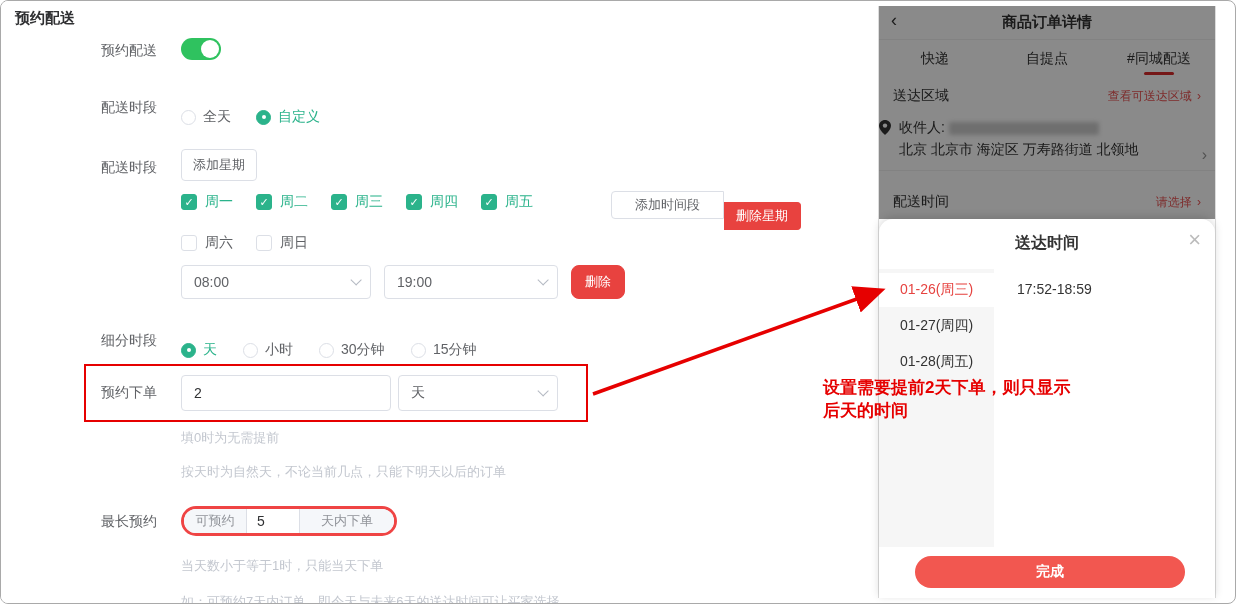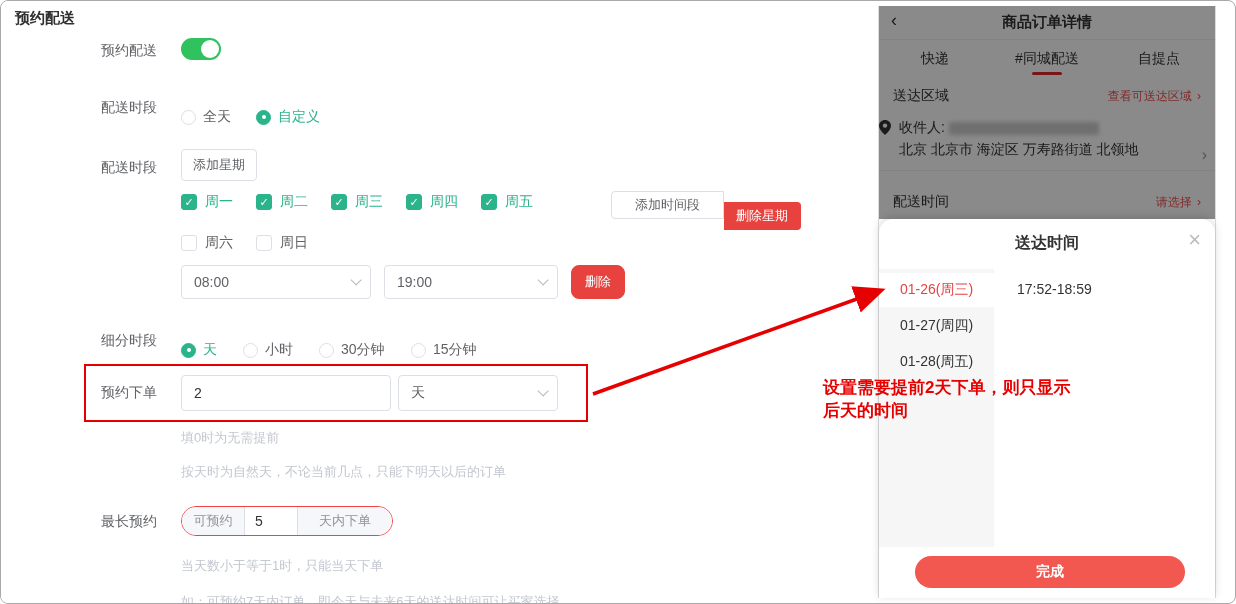--- a/index.html
+++ b/index.html
@@ -42,21 +42,21 @@
              border:1px solid #e8423f; color:#fff; font-size:13px; border-radius:8px; cursor:pointer; }
   .group-left { border-radius:4px 0 0 4px; }
   .group-right { border-radius:0 4px 4px 0; border-left:none; }
   .selectbox { display:flex; align-items:center; justify-content:space-between; padding:0 12px;
                border:1px solid #dcdfe6; border-radius:4px; background:#fff; font-size:14px; color:#606266; cursor:pointer; }
   .caret { width:8px; height:8px; border-right:1.5px solid #b4b9c2; border-bottom:1.5px solid #b4b9c2;
            transform:rotate(45deg) translateY(-3px); }
   .tinput { border:1px solid #dcdfe6; border-radius:4px; padding:0 12px; font-size:14px; color:#303133;
             font-family:inherit; outline:none; }
 
-  .compose { display:flex; height:30px; border:1px solid #ef4444; border-radius:15px; overflow:hidden; }
+  .compose { display:flex; height:30px; border:3px solid #ef4444; border-radius:15px; overflow:hidden; }
   .compose .seg { display:flex; align-items:center; justify-content:center; font-size:13px; }
   .compose .grey { background:#f5f7fa; color:#909399; }
   .compose input { border:none; outline:none; width:54px; text-align:left; padding:0 10px; font-size:14px;
                    color:#303133; font-family:inherit; border-left:1px solid #dcdfe6; border-right:1px solid #dcdfe6; }
 
   
   .phone { position:absolute; left:877px; top:5px; width:338px; height:592px; background:#fff;
            border-left:1px solid #dcdcdc; border-right:1px solid #dcdcdc; border-bottom:1px solid #dcdcdc; }
   .p-header { position:absolute; left:0; top:0; width:100%; height:34px; display:flex; align-items:center;
               justify-content:center; border-bottom:1px solid #f0f0f0; }
@@ -213,25 +213,25 @@
   <div class="phone">
     <div class="p-header">
       <span class="back">‹</span>
       <span class="p-title">商品订单详情</span>
     </div>
     <div class="p-tabs">
       <div class="p-tab">
         <span>快递</span>
         </div>
       <div class="p-tab">
+        <span>自提点</span>
+        </div>
+      <div class="p-tab">
         <span>#同城配送</span>
         <span class="u"></span>
-        </div>
-      <div class="p-tab">
-        <span>自提点</span>
         </div>
     </div>
     <div class="p-row" style="top:76px;height:28px">
       <span class="p-label">送达区域</span>
       <span class="p-link">
         <span>查看可送达区域</span>
         <span class="arr">›</span>
       </span>
     </div>
     <div class="addr">

